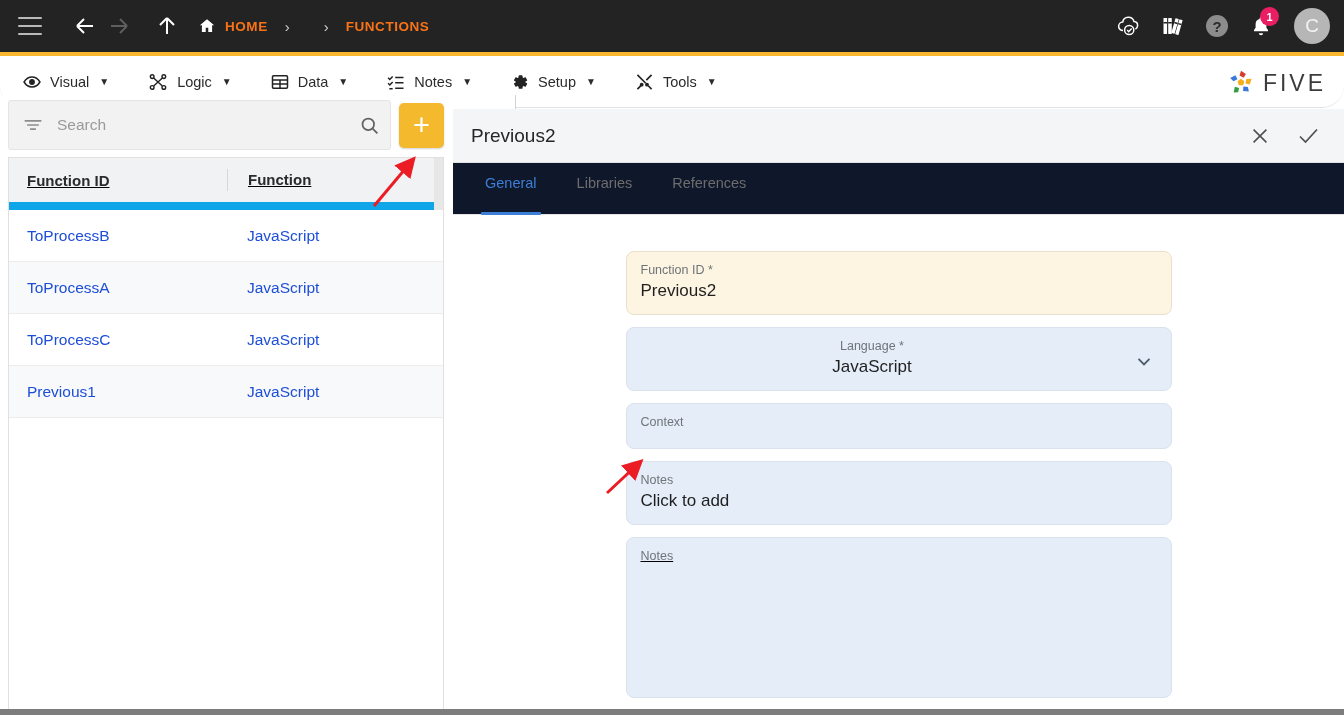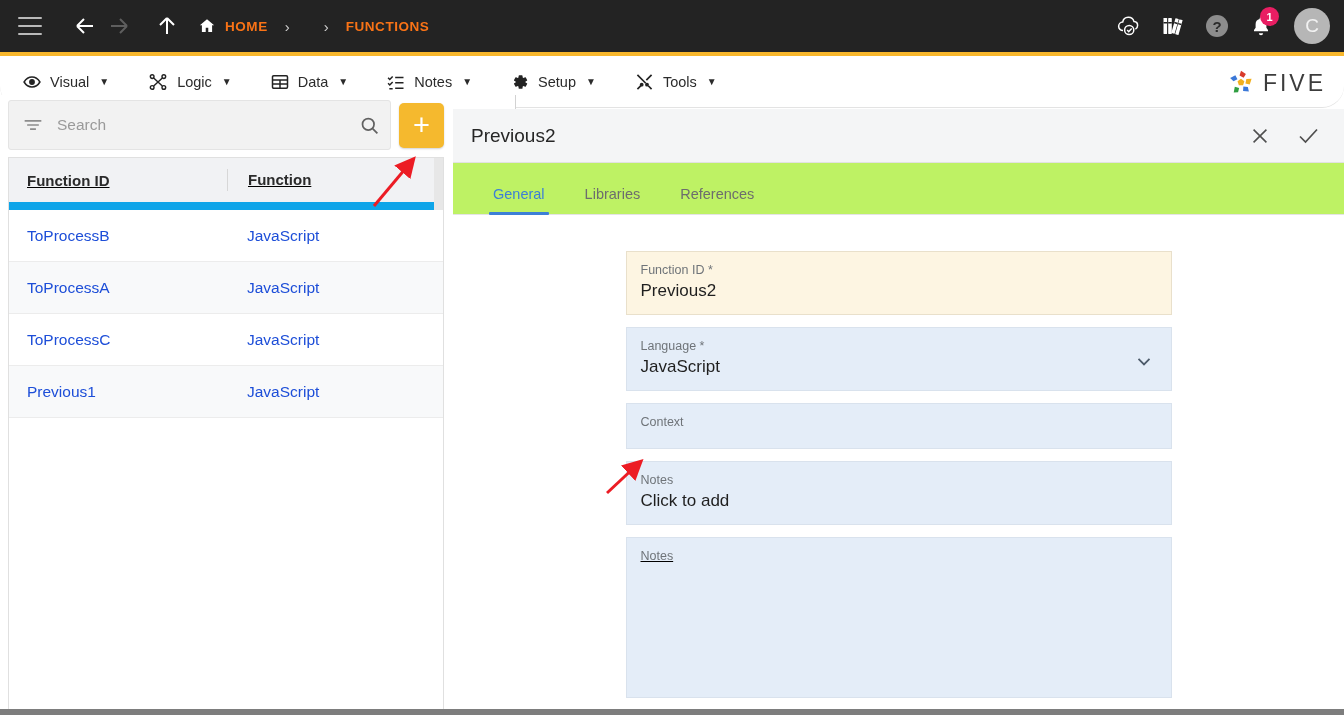--- a/index.html
+++ b/index.html
@@ -155,48 +155,48 @@
     border-bottom: 1px solid #e2e2e2;
     display: flex; align-items: center;
     padding: 0 18px 0 18px;
   }
   .rp-title { font-size: 19px; color: #262626; }
   .rp-actions { margin-left: auto; display: flex; align-items: center; gap: 12px; }
   .rp-act { width: 36px; height: 36px; display: flex; align-items: center;
     justify-content: center; cursor: pointer; }
 
   .tabs {
-    height: 52px; display: flex; align-items: flex-end;
-    padding-left: 28px; border-bottom: 1px solid #e4e4e4;
-    background: #bef264;
+    height: 52px; display: flex; 
+    padding-left: 20px; border-bottom: 1px solid #e4e4e4;
+    background: #0f172a;
   }
   .tab {
     font-size: 14.5px; color: #6d6d6d; cursor: pointer;
     padding: 0 12px 12px 12px; margin-right: 16px;
     position: relative; background: transparent; border: none;
     font-family: "Liberation Sans", sans-serif;
   }
   .tab.active { color: #3d7fd6; }
   .tab.active::after {
     content: ""; position: absolute; left: 8px; right: 8px; bottom: -1px;
     height: 3px; background: #3d7fd6; border-radius: 1px;
   }
 
   .form-area { padding-top: 36px; }
   .field {
     position: relative;
     width: 546px; margin: 0 auto 12px auto;
-    border: 1px solid #d9e2ed; border-radius: 0;
+    border: 1px solid #d9e2ed; border-radius: 8px;
     padding: 10px 14px 10px 14px;
     background: #e4edf8;
   }
   .field.required-hl { background: #fdf5e2; border-color: #e9e0cb; }
   .field-label { font-size: 12.5px; color: #6f7479; line-height: 16px; }
   .field-value { font-size: 17px; color: #1f1f1f; line-height: 26px; min-height: 26px; }
-  .field.f-language { padding-right: 67px; }
+  .field.f-language { padding-right: 67px; text-align: center; }
   .f-caret { position: absolute; right: 16px; top: 50%; transform: translateY(-40%); }
   .field.f-context { height: 46px; padding-bottom: 6px; }
   .field.f-notes { height: 161px; text-decoration: underline; }
 
   
   .anno { position: absolute; pointer-events: none; }
   .bottom-strip {
     position: absolute; left: 0; top: 709px;
     width: 1344px; height: 6px; background: #7d7d7d;
   }

